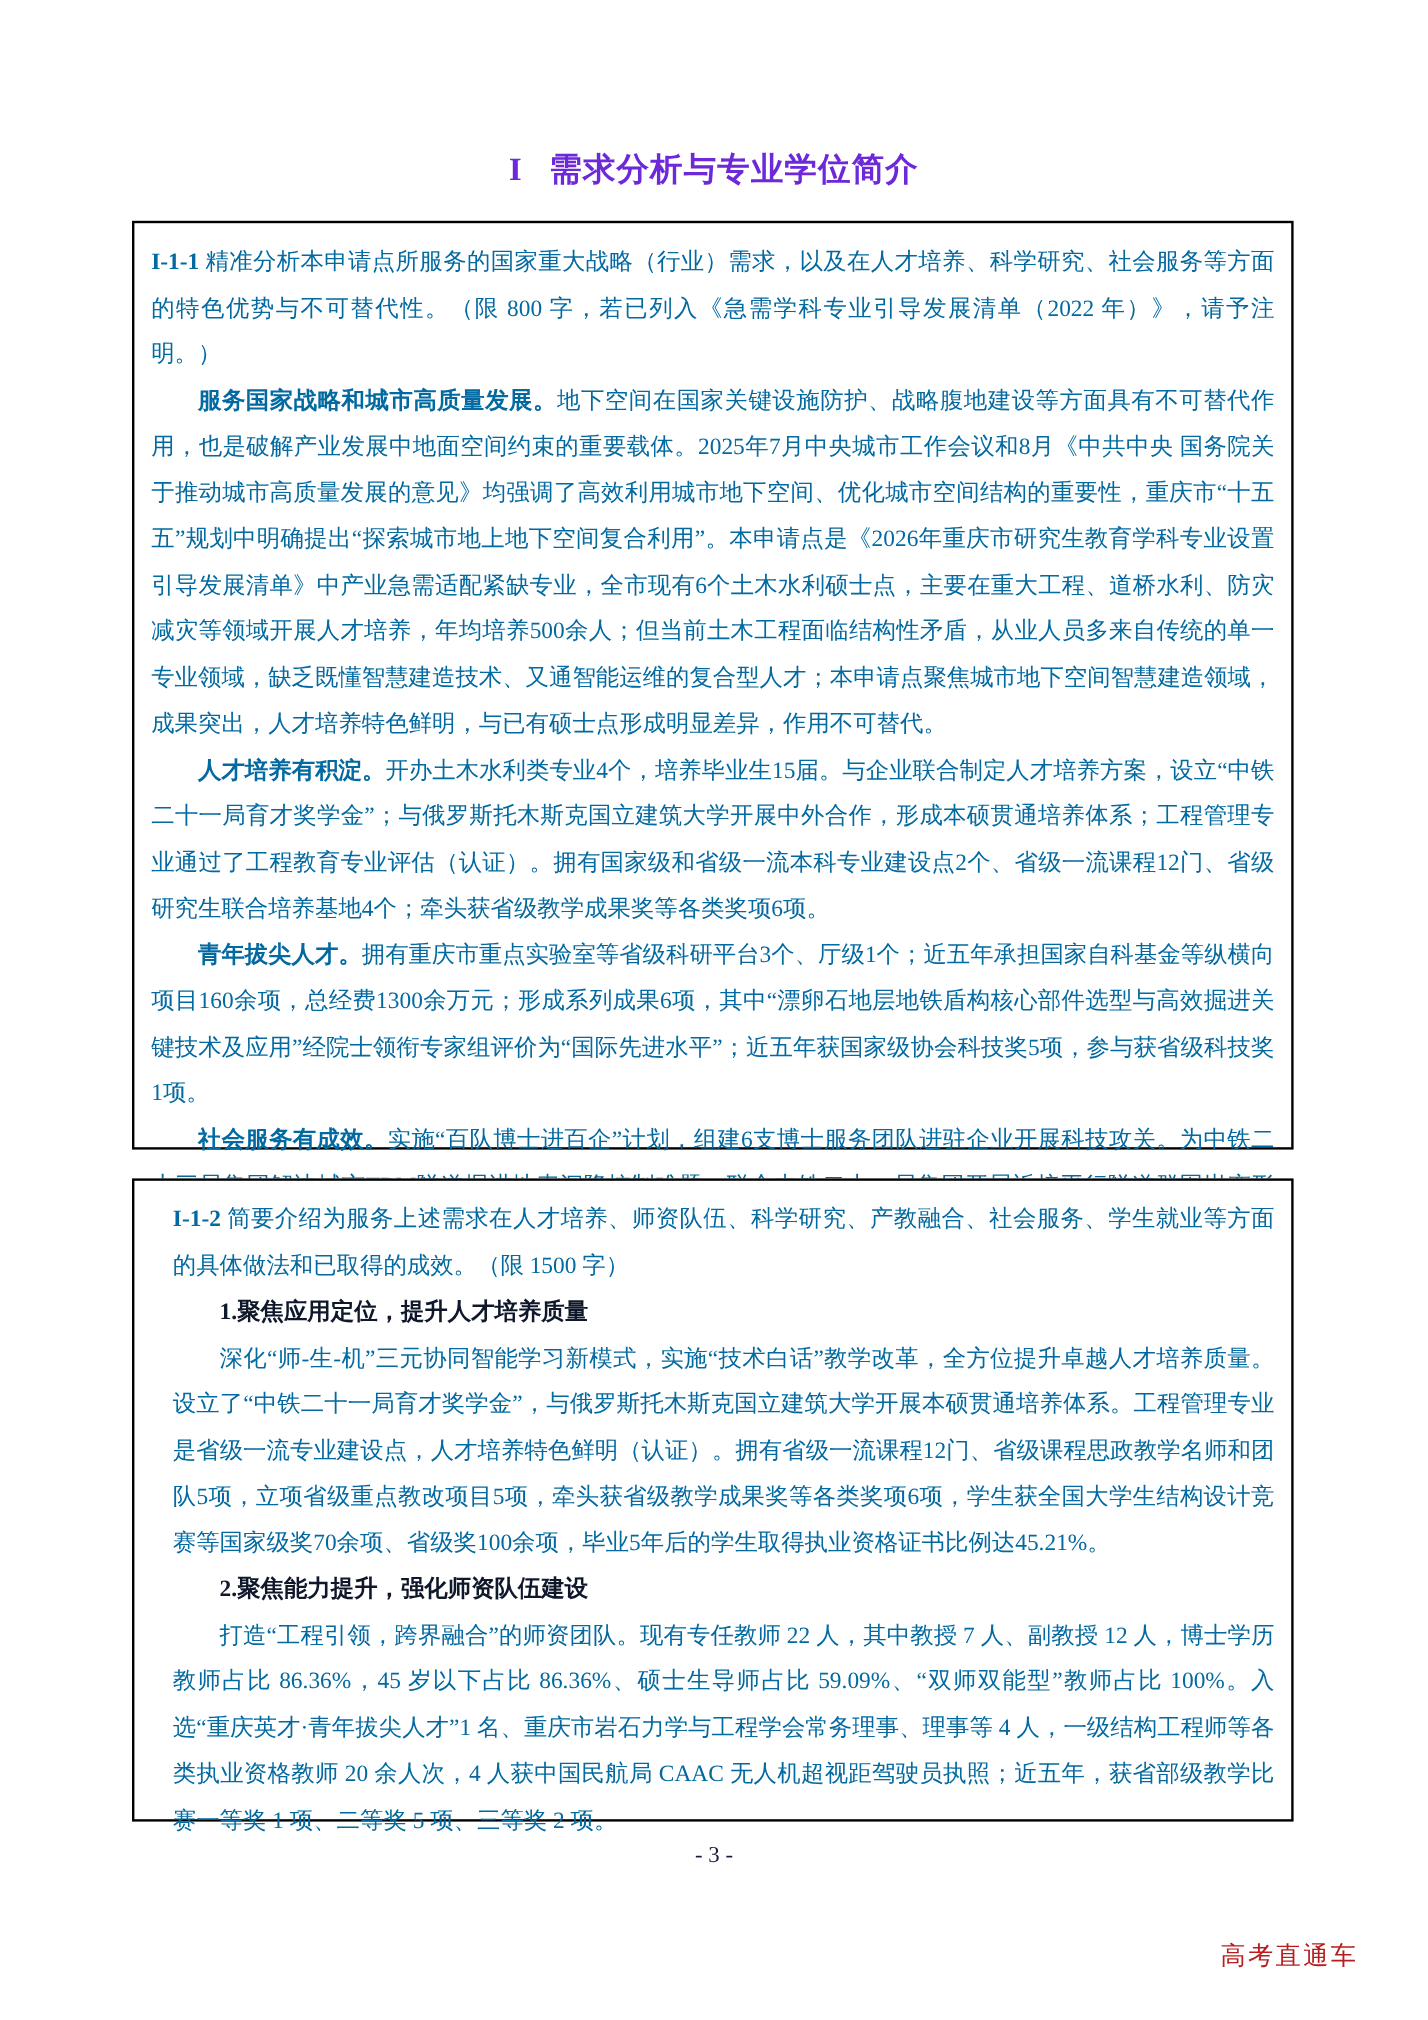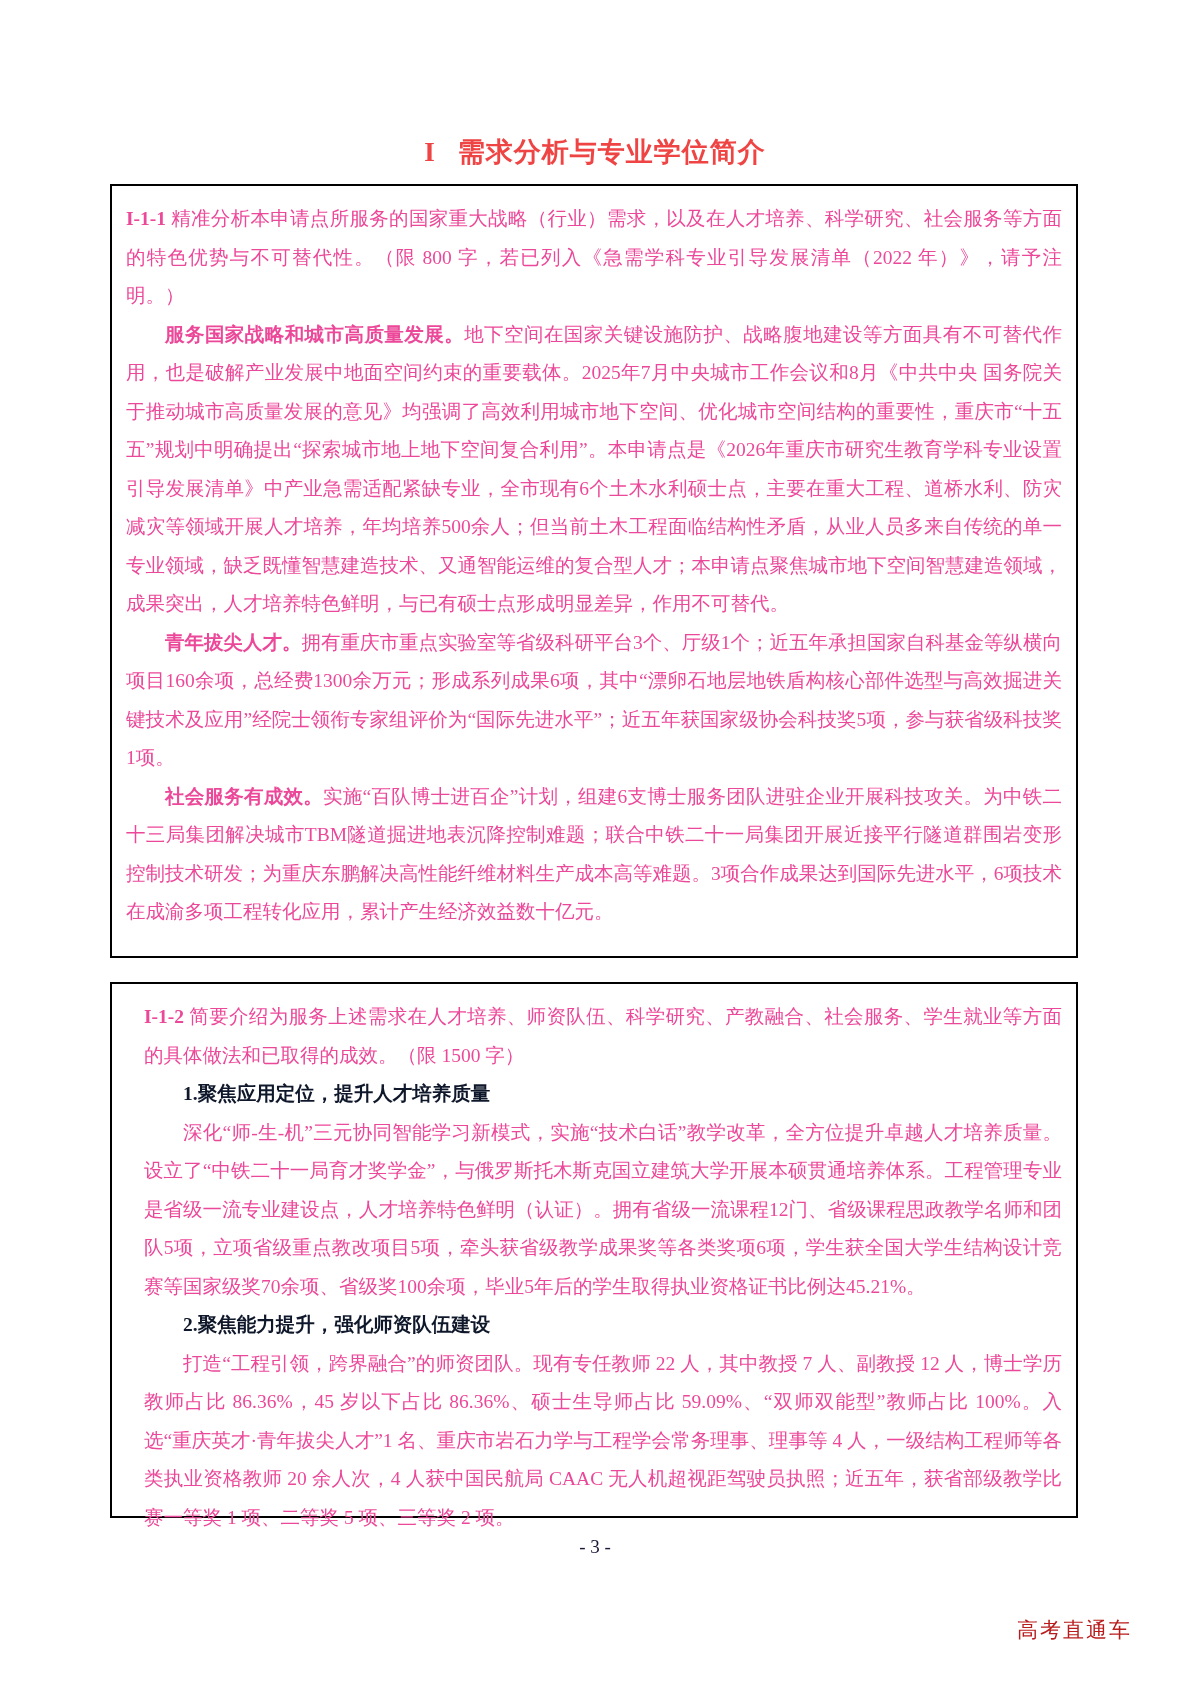--- a/index.html
+++ b/index.html
@@ -21,28 +21,28 @@
     left: 0; top: 0;
     width: 1190px;
     height: 1683px;
     background: #fff;
   }
 
   
   .doc-title {
     position: absolute;
     left: 0;
-    top: 134px;
+    top: 123px;
     width: 1190px;
     text-align: center;
     font-family: "Liberation Sans", "DejaVu Sans", sans-serif;
     font-weight: bold;
     font-size: 27px;
     letter-spacing: 1px;
-    color: #ef4444;
+    color: #6d28d9;
   }
   .doc-title .numeral {
     font-family: "Liberation Serif", serif;
     margin-right: 22px;
   }
 
   
   .box {
     position: absolute;
     left: 110px;
@@ -55,21 +55,21 @@
   #box-1 { top: 184px; height: 774px; }
   #box-2 { top: 982px; height: 536px; padding-left: 32px; }
 
   
   .para {
     font-size: 19.5px;
     line-height: 38.5px;
     text-align: justify;
     text-justify: inter-ideograph;
     margin: 0;
-    color: #ec4899;
+    color: #0369a1;
     font-family: "Liberation Serif", "DejaVu Serif", serif;
   }
   .para.indent { text-indent: 2em; }
 
   .qlabel {
     font-weight: bold;
     letter-spacing: 0px;
   }
   .runin {
     font-weight: bold;
@@ -114,20 +114,21 @@
   <div class="doc-title">
     <span class="numeral">I</span><span>需求分析与专业学位简介</span>
   </div>
 
   <div class="box" id="box-1">
 
     <p class="para"><span class="qlabel">I-1-1</span>&nbsp;<span>精准分析本申请点所服务的国家重大战略（行业）需求，以及在人才培养、科学研究、社会服务等方面的特色优势与不可替代性。（限 800 字，若已列入《急需学科专业引导发展清单（2022 年）》，请予注明。）</span></p>
 
     <p class="para indent"><span class="runin">服务国家战略和城市高质量发展。</span><span>地下空间在国家关键设施防护、战略腹地建设等方面具有不可替代作用，也是破解产业发展中地面空间约束的重要载体。2025年7月中央城市工作会议和8月《中共中央 国务院关于推动城市高质量发展的意见》均强调了高效利用城市地下空间、优化城市空间结构的重要性，重庆市“十五五”规划中明确提出“探索城市地上地下空间复合利用”。本申请点是《2026年重庆市研究生教育学科专业设置引导发展清单》中产业急需适配紧缺专业，全市现有6个土木水利硕士点，主要在重大工程、道桥水利、防灾减灾等领域开展人才培养，年均培养500余人；但当前土木工程面临结构性矛盾，从业人员多来自传统的单一专业领域，缺乏既懂智慧建造技术、又通智能运维的复合型人才；本申请点聚焦城市地下空间智慧建造领域，成果突出，人才培养特色鲜明，与已有硕士点形成明显差异，作用不可替代。</span></p>
 
+    <p class="para indent"><span class="runin">人才培养有积淀。</span><span>开办土木水利类专业4个，培养毕业生15届。与企业联合制定人才培养方案，设立“中铁二十一局育才奖学金”；与俄罗斯托木斯克国立建筑大学开展中外合作，形成本硕贯通培养体系；工程管理专业通过了工程教育专业评估（认证）。拥有国家级和省级一流本科专业建设点2个、省级一流课程12门、省级研究生联合培养基地4个；牵头获省级教学成果奖等各类奖项6项。</span></p>
 
     <p class="para indent"><span class="runin">青年拔尖人才。</span><span>拥有重庆市重点实验室等省级科研平台3个、厅级1个；近五年承担国家自科基金等纵横向项目160余项，总经费1300余万元；形成系列成果6项，其中“漂卵石地层地铁盾构核心部件选型与高效掘进关键技术及应用”经院士领衔专家组评价为“国际先进水平”；近五年获国家级协会科技奖5项，参与获省级科技奖1项。</span></p>
 
     <p class="para indent"><span class="runin">社会服务有成效。</span><span>实施“百队博士进百企”计划，组建6支博士服务团队进驻企业开展科技攻关。为中铁二十三局集团解决城市TBM隧道掘进地表沉降控制难题；联合中铁二十一局集团开展近接平行隧道群围岩变形控制技术研发；为重庆东鹏解决高性能纤维材料生产成本高等难题。3项合作成果达到国际先进水平，6项技术在成渝多项工程转化应用，累计产生经济效益数十亿元。</span></p>
 
   </div>
 
   <div class="box" id="box-2">
 
     <p class="para"><span class="qlabel">I-1-2</span>&nbsp;<span>简要介绍为服务上述需求在人才培养、师资队伍、科学研究、产教融合、社会服务、学生就业等方面的具体做法和已取得的成效。（限 1500 字）</span></p>

